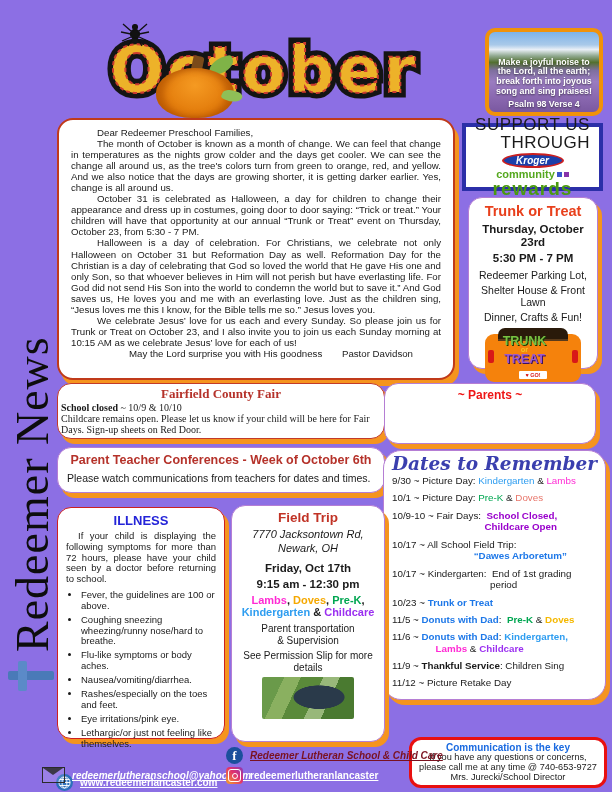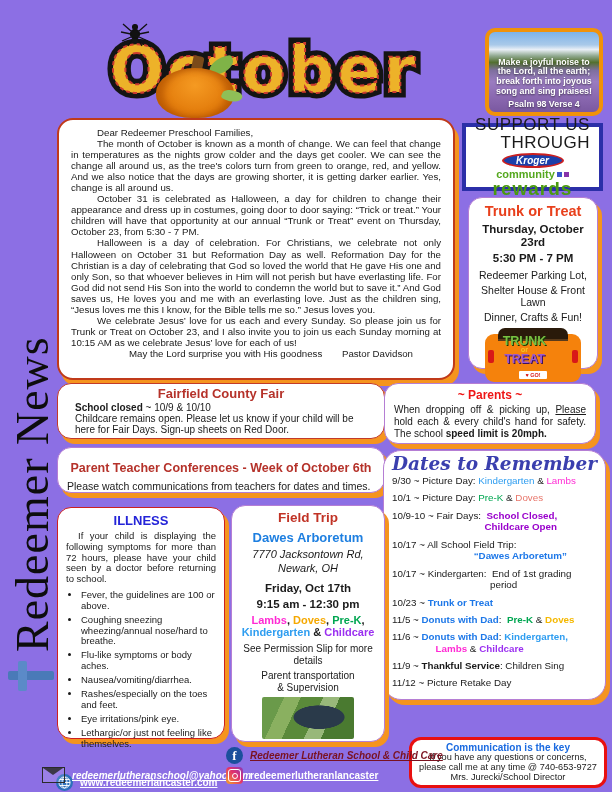--- a/index.html
+++ b/index.html
@@ -64,25 +64,25 @@
              box-shadow:inset 0 -2px 0 #5a3a1a;}
   .car-text{position:absolute;left:0;right:17px;top:7px;line-height:1;}
   .t-trunk{font-size:12.5px;font-weight:bold;color:#7ac143;text-shadow:1px 1px 0 #143a05;}
   .t-or{font-size:7.5px;color:#f5c623;font-weight:bold;margin:-1px 0;}
   .t-treat{font-size:12.5px;font-weight:bold;color:#9b59d0;text-shadow:1px 1px 0 #3a1060;}
   .light{position:absolute;top:22px;width:6px;height:13px;background:#d81818;border-radius:2px;}
   .plate{position:absolute;bottom:3px;left:50%;transform:translateX(-50%);width:28px;height:8px;background:#fff;
          border-radius:1px;font-size:5.5px;color:#d81818;line-height:8px;font-weight:bold;}
 
   
-  .fair{left:57px;top:383px;width:328px;height:56px;box-sizing:border-box;padding:3px 17px;font-size:10px;line-height:1.12;}
+  .fair{left:57px;top:383px;width:328px;height:56px;box-sizing:border-box;padding:3px 3px;font-size:10px;line-height:1.12;font-family:Liberation Serif, serif;}
   .fair-title{color:#b5322a;font-weight:bold;font-size:13px;text-align:center;}
   .parents{left:384px;top:383px;width:212px;height:61px;box-sizing:border-box;padding:4px 9px;font-size:10px;line-height:1.18;text-align:justify;}
   .parents-title{color:#ee1616;font-weight:bold;font-size:12px;text-align:center;margin-bottom:2px;}
-  .conf{left:57px;top:447px;width:328px;height:46px;box-sizing:border-box;padding:13px 9px;font-size:10.5px;}
+  .conf{left:57px;top:447px;width:328px;height:46px;box-sizing:border-box;padding:5px 9px;font-size:10.5px;}
   .conf-title{color:#b5322a;font-weight:bold;font-size:12.5px;text-align:center;margin-bottom:5px;}
 
   
   .dates{left:383px;top:450px;width:223px;height:250px;box-sizing:border-box;border-radius:18px;padding:2px 6px;}
   .dates-title{font-family:"DejaVu Serif",serif;font-style:italic;font-weight:bold;color:#3a3fae;
                font-size:18.5px;text-align:center;line-height:1.2;}
   .date-item{font-size:9.8px;line-height:1.2;margin:0 0 5.5px 2px;white-space:pre-wrap;}
 
   
   .illness{left:57px;top:507px;width:168px;height:232px;box-sizing:border-box;border:1.5px solid #cc2020;border-radius:14px;padding:5px 8px;font-size:9.5px;}
@@ -205,21 +205,20 @@
 </div>
 
 <div class="abs card b-red fair">
   <div class="fair-title">Fairfield County Fair</div>
   <div><span style="font-weight: bold;">School closed </span><span> ~ 10/9 &amp; 10/10</span></div>
   <div>Childcare remains open.  Please let us know if your child will be here for Fair Days. Sign-up sheets on Red Door.</div>
 </div>
 
 <div class="abs card b-purple parents">
   <div class="parents-title">~ Parents ~</div>
-  <div><span>When dropping off &amp; picking up, </span><span style="text-decoration: underline;">Please</span><span> hold each &amp;  every child's hand for safety. The school </span><span style="font-weight: bold;">speed limit is 20mph.</span></div>
 </div>
 
 <div class="abs card b-purple conf">
   <div class="conf-title">Parent Teacher Conferences - Week of October 6th</div>
   <div>Please watch communications from teachers for dates and times.</div>
 </div>
 
 <div class="abs card b-purple dates">
   <div class="dates-title">Dates to Remember</div>
   <div>
@@ -238,41 +237,40 @@
       <div class="date-item"><span>11/9 ~ </span><span style="font-weight: bold;">Thankful Service</span><span>: Children Sing</span></div>
       <div class="date-item"><span>11/12 ~ Picture Retake Day</span></div>
     </div>
 </div>
 
 <div class="abs card illness">
   <div class="illness-title">ILLNESS</div>
   <div class="illness-intro">If your child is displaying the following  symptoms for more than 72 hours, please have your child seen by a doctor before returning to school.</div>
   <ul class="bullets">
       <li>Fever, the guidelines are 100 or above.</li>
-      <li>Coughing sneezing wheezing/annual nose/hard to breathe.</li>
+      <li>Coughing sneezing wheezing/runny nose/hard to breathe.</li>
       <li>Flu-like symptoms or body aches.</li>
       <li>Nausea/vomiting/diarrhea.</li>
       <li>Rashes/especially on the toes and feet.</li>
       <li>Eye irritations/pink eye.</li>
       <li>Lethargic/or just not feeling like themselves.</li>
     </ul>
 </div>
 
 <div class="abs card b-purple ft">
   <div class="ft-title">Field Trip</div>
-  <div class="ft-venue">Dawes Arboretum</div>
   <div class="ft-addr pre">7770 Jacksontown Rd,
 Newark, OH</div>
   <div class="ft-date">Friday, Oct 17th</div>
   <div class="ft-time">9:15 am - 12:30 pm</div>
   <div class="ft-classes pre"><span style="color: rgb(255, 42, 212); font-weight: bold;">Lambs</span><span style="font-weight: bold;">, </span><span style="color: rgb(245, 168, 0); font-weight: bold;">Doves</span><span style="font-weight: bold;">, </span><span style="color: rgb(0, 166, 81); font-weight: bold;">Pre-K</span><span style="font-weight: bold;">,
 </span><span style="color: rgb(46, 157, 240); font-weight: bold;">Kindergarten</span><span style="font-weight: bold;"> &amp; </span><span style="color: rgb(155, 48, 240); font-weight: bold;">Childcare</span></div>
-  <div class="ft-small">See Permission Slip for more details</div>
   <div class="ft-small">Parent transportation
 &amp;   Supervision</div>
+  <div class="ft-small">See Permission Slip for more details</div>
   <div class="ft-photo"></div>
 </div>
 
 <div class="abs comm">
   <div class="comm-title">Communication is the key</div>
   <div class="comm-body">If you have any questions or concerns, please call me at any time @ 740-653-9727
 Mrs. Jurecki/School Director</div>
 </div>
 
 <div class="abs flink f-site">

